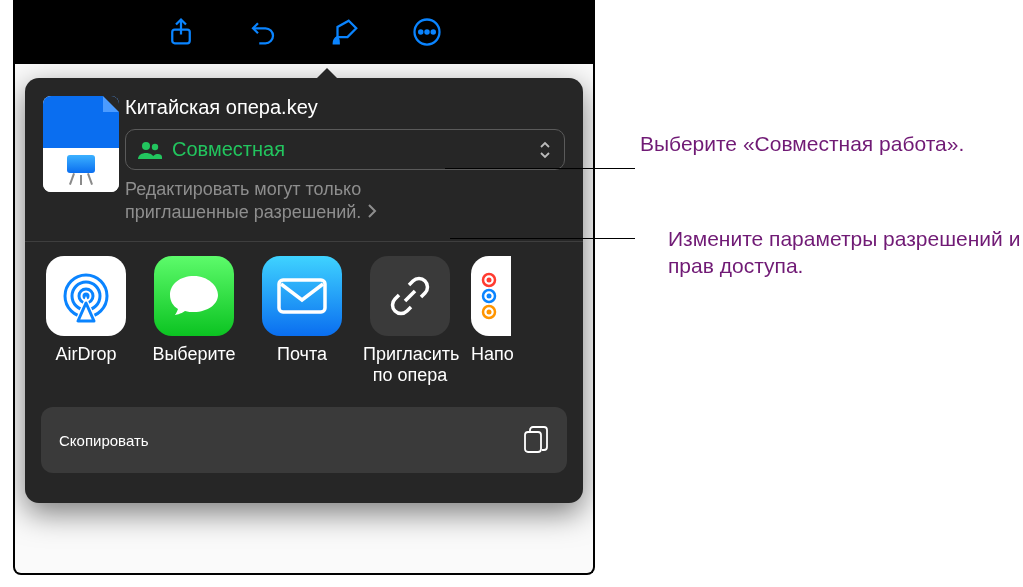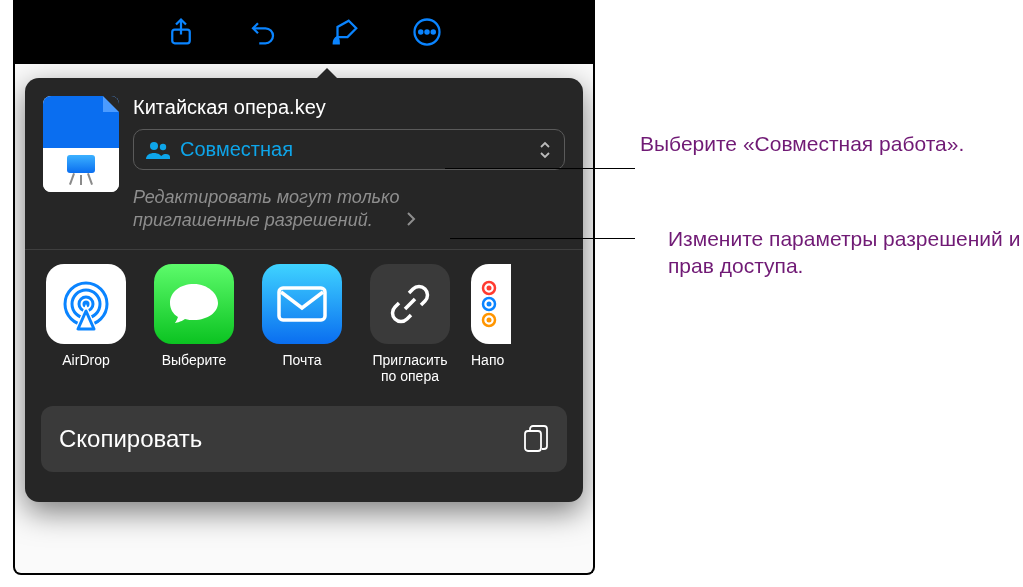--- a/index.html
+++ b/index.html
@@ -63,21 +63,21 @@
     position: absolute;
     top: -10px;
     left: 290px;
     width: 0; height: 0;
     border-left: 12px solid transparent;
     border-right: 12px solid transparent;
     border-bottom: 12px solid #262626;
   }
   .header-row {
     display: flex;
-    gap: 14px;
+    gap: 6px;
     padding: 18px 18px 14px 18px;
   }
   .doc-thumb {
     width: 76px;
     height: 96px;
     background: #fff;
     border-radius: 8px;
     position: relative;
     flex-shrink: 0;
     overflow: hidden;
@@ -138,43 +138,42 @@
     font-weight: 400;
     margin-bottom: 10px;
   }
   .collab-dropdown {
     border: 1px solid #5a5a5a;
     border-radius: 10px;
     padding: 8px 12px;
     display: flex;
     align-items: center;
     gap: 10px;
-    color: #0ea5e9;
+    color: #22c55e;
     font-size: 20px;
     position: relative;
     cursor: pointer;
   }
   .collab-dropdown .people-icon {
     width: 24px; height: 18px;
   }
   .collab-dropdown .chevrons {
     margin-left: auto;
     width: 14px; height: 18px;
     color: #bbb;
   }
   .permissions-row {
     color: #8e8e8e;
     font-size: 18px;
     line-height: 1.25;
-    margin-top: 16px;
+    margin-top: 8px;
     display: flex;
     align-items: flex-end;
     gap: 6px;
     cursor: pointer;
-    font-style: italic;
   }
   .permissions-row .chevron-right {
     width: 10px; height: 16px;
     color: #8e8e8e;
     flex-shrink: 0;
     margin-bottom: 4px;
   }
   .divider {
     height: 1px;
     background: #3e3e3e;
@@ -196,42 +195,42 @@
     width: 80px; height: 80px;
     border-radius: 18px;
     margin: 0 auto 8px auto;
     display: flex;
     align-items: center;
     justify-content: center;
     position: relative;
   }
   .app-label {
     color: #fff;
-    font-size: 14px;
+    font-size: 18px;
     line-height: 1.15;
     white-space: pre-line;
   }
   .airdrop-bg { background: #fff; }
   .messages-bg { background: linear-gradient(#5dfb6b,#0bc321); }
   .mail-bg { background: linear-gradient(#3fd3ff,#0a6ef0); }
   .link-bg { background: #3a3a3a; }
   .reminders-bg { background: #fff; }
   .copy-row {
     margin: 22px 16px 0 16px;
     background: #3a3a3a;
     border-radius: 12px;
     padding: 18px 18px;
     display: flex;
     align-items: center;
     justify-content: space-between;
     cursor: pointer;
   }
   .copy-label {
     color: #fff;
-    font-size: 24px;
+    font-size: 15px;
   }
   .copy-icon {
     width: 26px; height: 30px;
     color: #fff;
   }
   
   .callout {
     position: absolute;
     font-size: 21px;
     color: #701a75;

